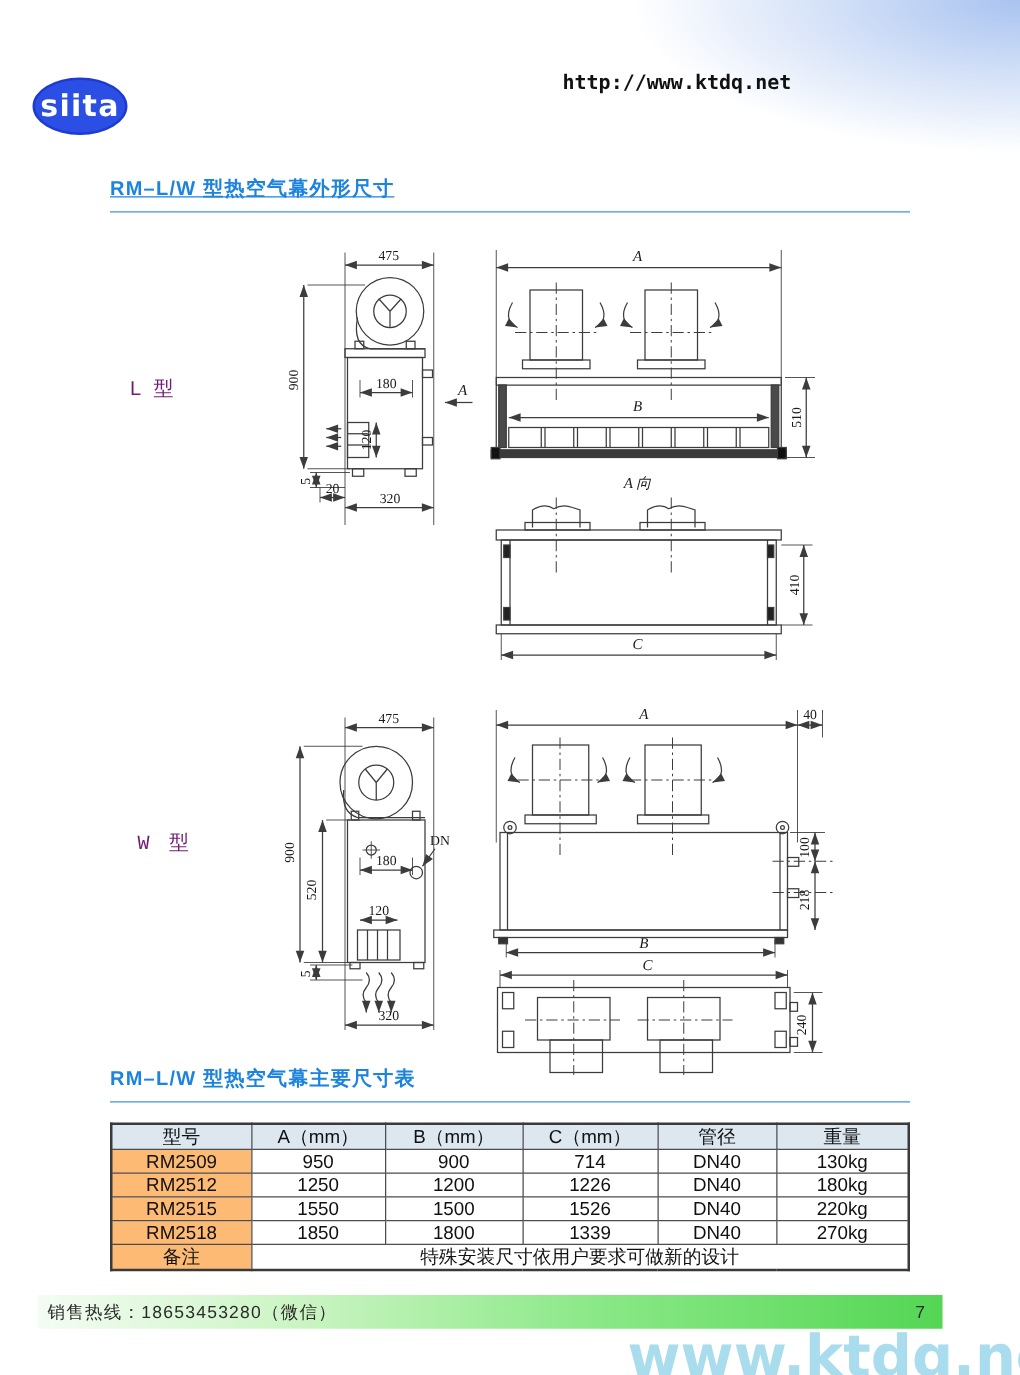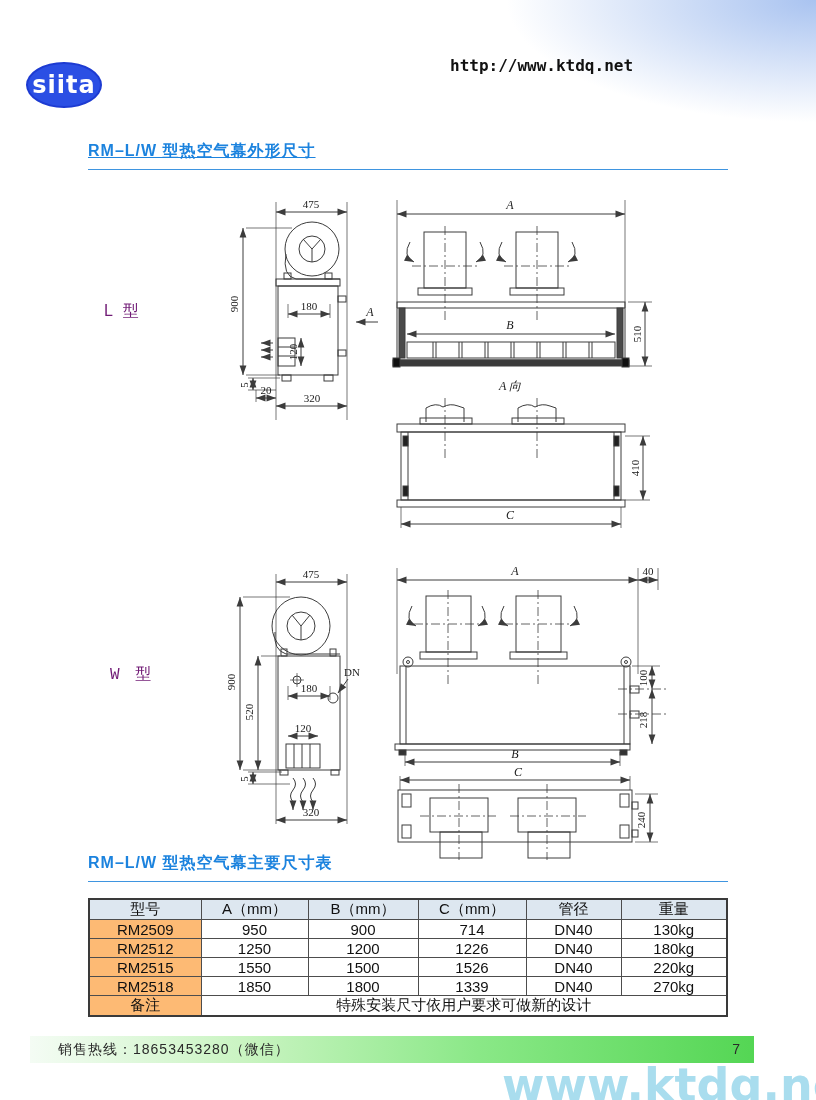--- a/index.html
+++ b/index.html
@@ -34,21 +34,21 @@
   table.spec{position:absolute;left:88px;top:898px;width:638px;border-collapse:collapse;
              font-size:15px;color:#111;table-layout:fixed;}
   table.spec th,table.spec td{border:1px solid #4d4d4d;height:18px;padding:0;text-align:center;font-weight:normal;}
   table.spec{border:2px solid #3a3a3a;}
   table.spec th{background:#dde7f0;}
   table.spec td.c0{background:#fdba74;}
   
   .footer-bar{position:absolute;left:30px;top:1036px;width:724px;height:27px;line-height:27px;
               background:linear-gradient(90deg,#f4fcf4 0%,#c9f4c1 30%,#8ae887 62%,#54d654 100%);
               font-size:14px;color:#2a2a2a;}
-  .footer-bar .hot{margin-left:28px;letter-spacing:1px;}
+  .footer-bar .hot{margin-left:8px;letter-spacing:1px;}
   .footer-bar .pageno{position:absolute;right:14px;top:0;}
   .watermark{position:absolute;left:502px;top:1058px;font-size:46px;font-weight:bold;
              color:#a9ddee;font-family:"DejaVu Sans",sans-serif;white-space:nowrap;}
 </style>
 </head>
 <body>
 
 <div class="page">
 
   <div class="header">

